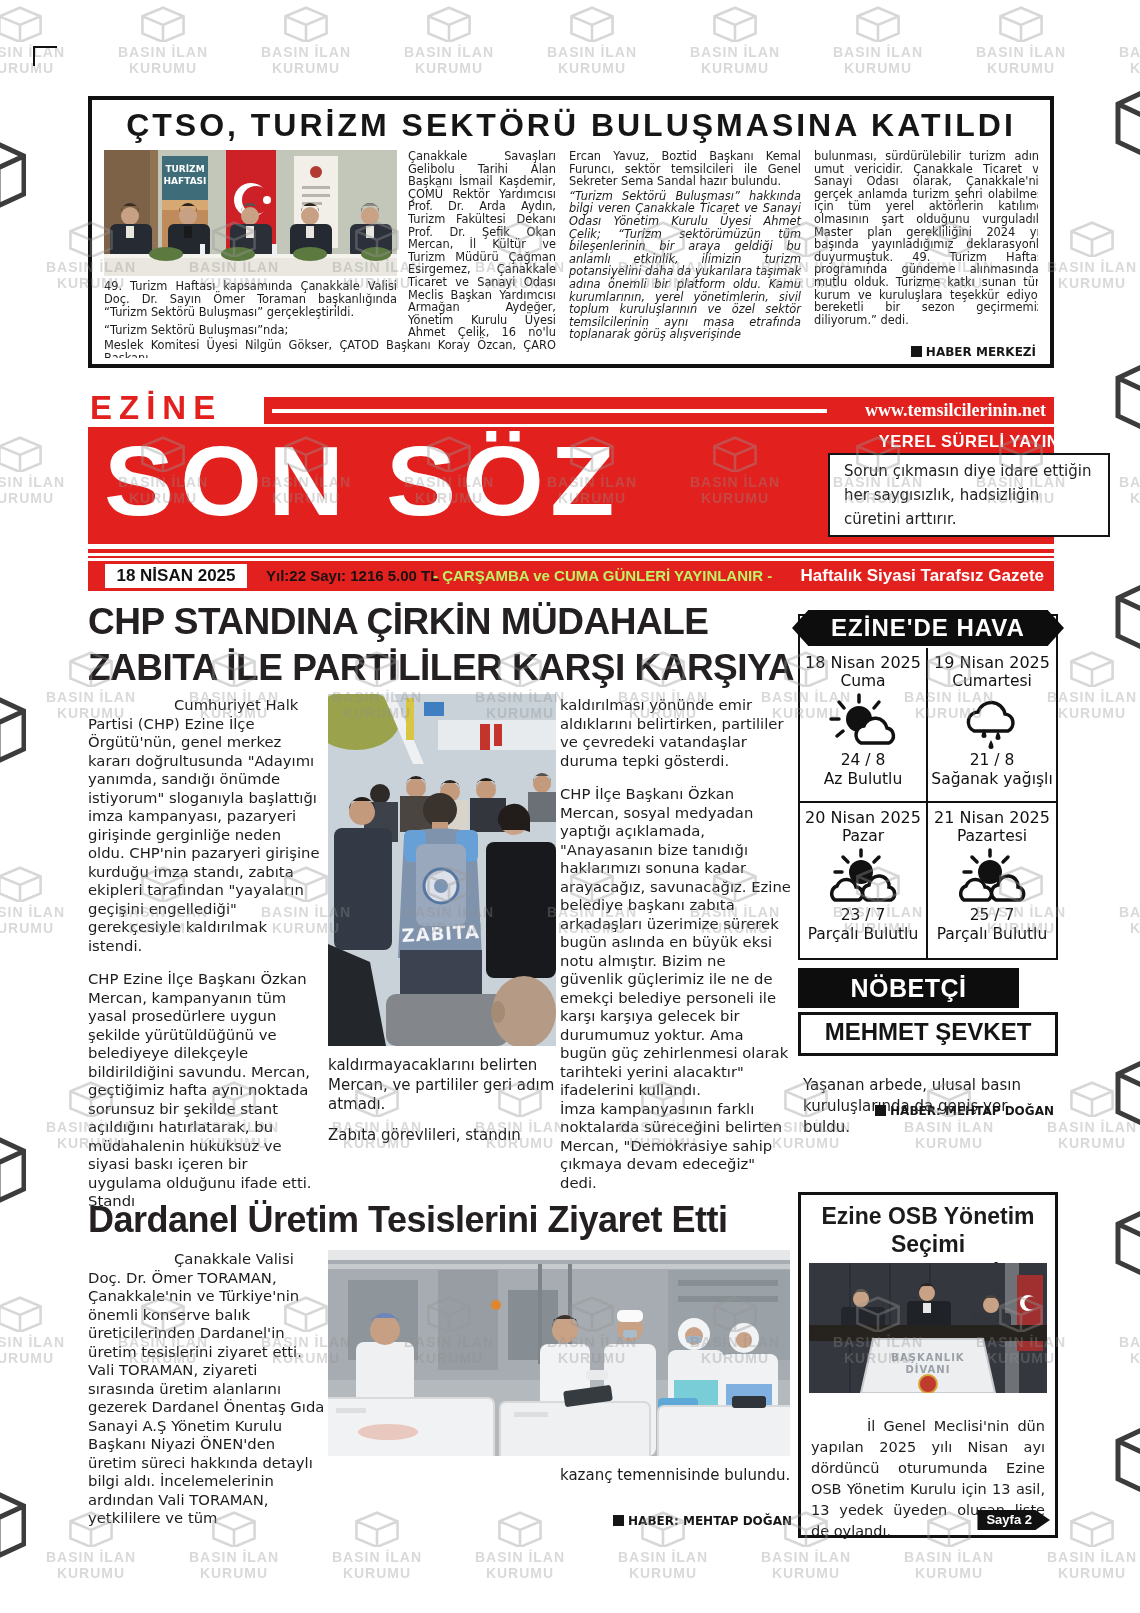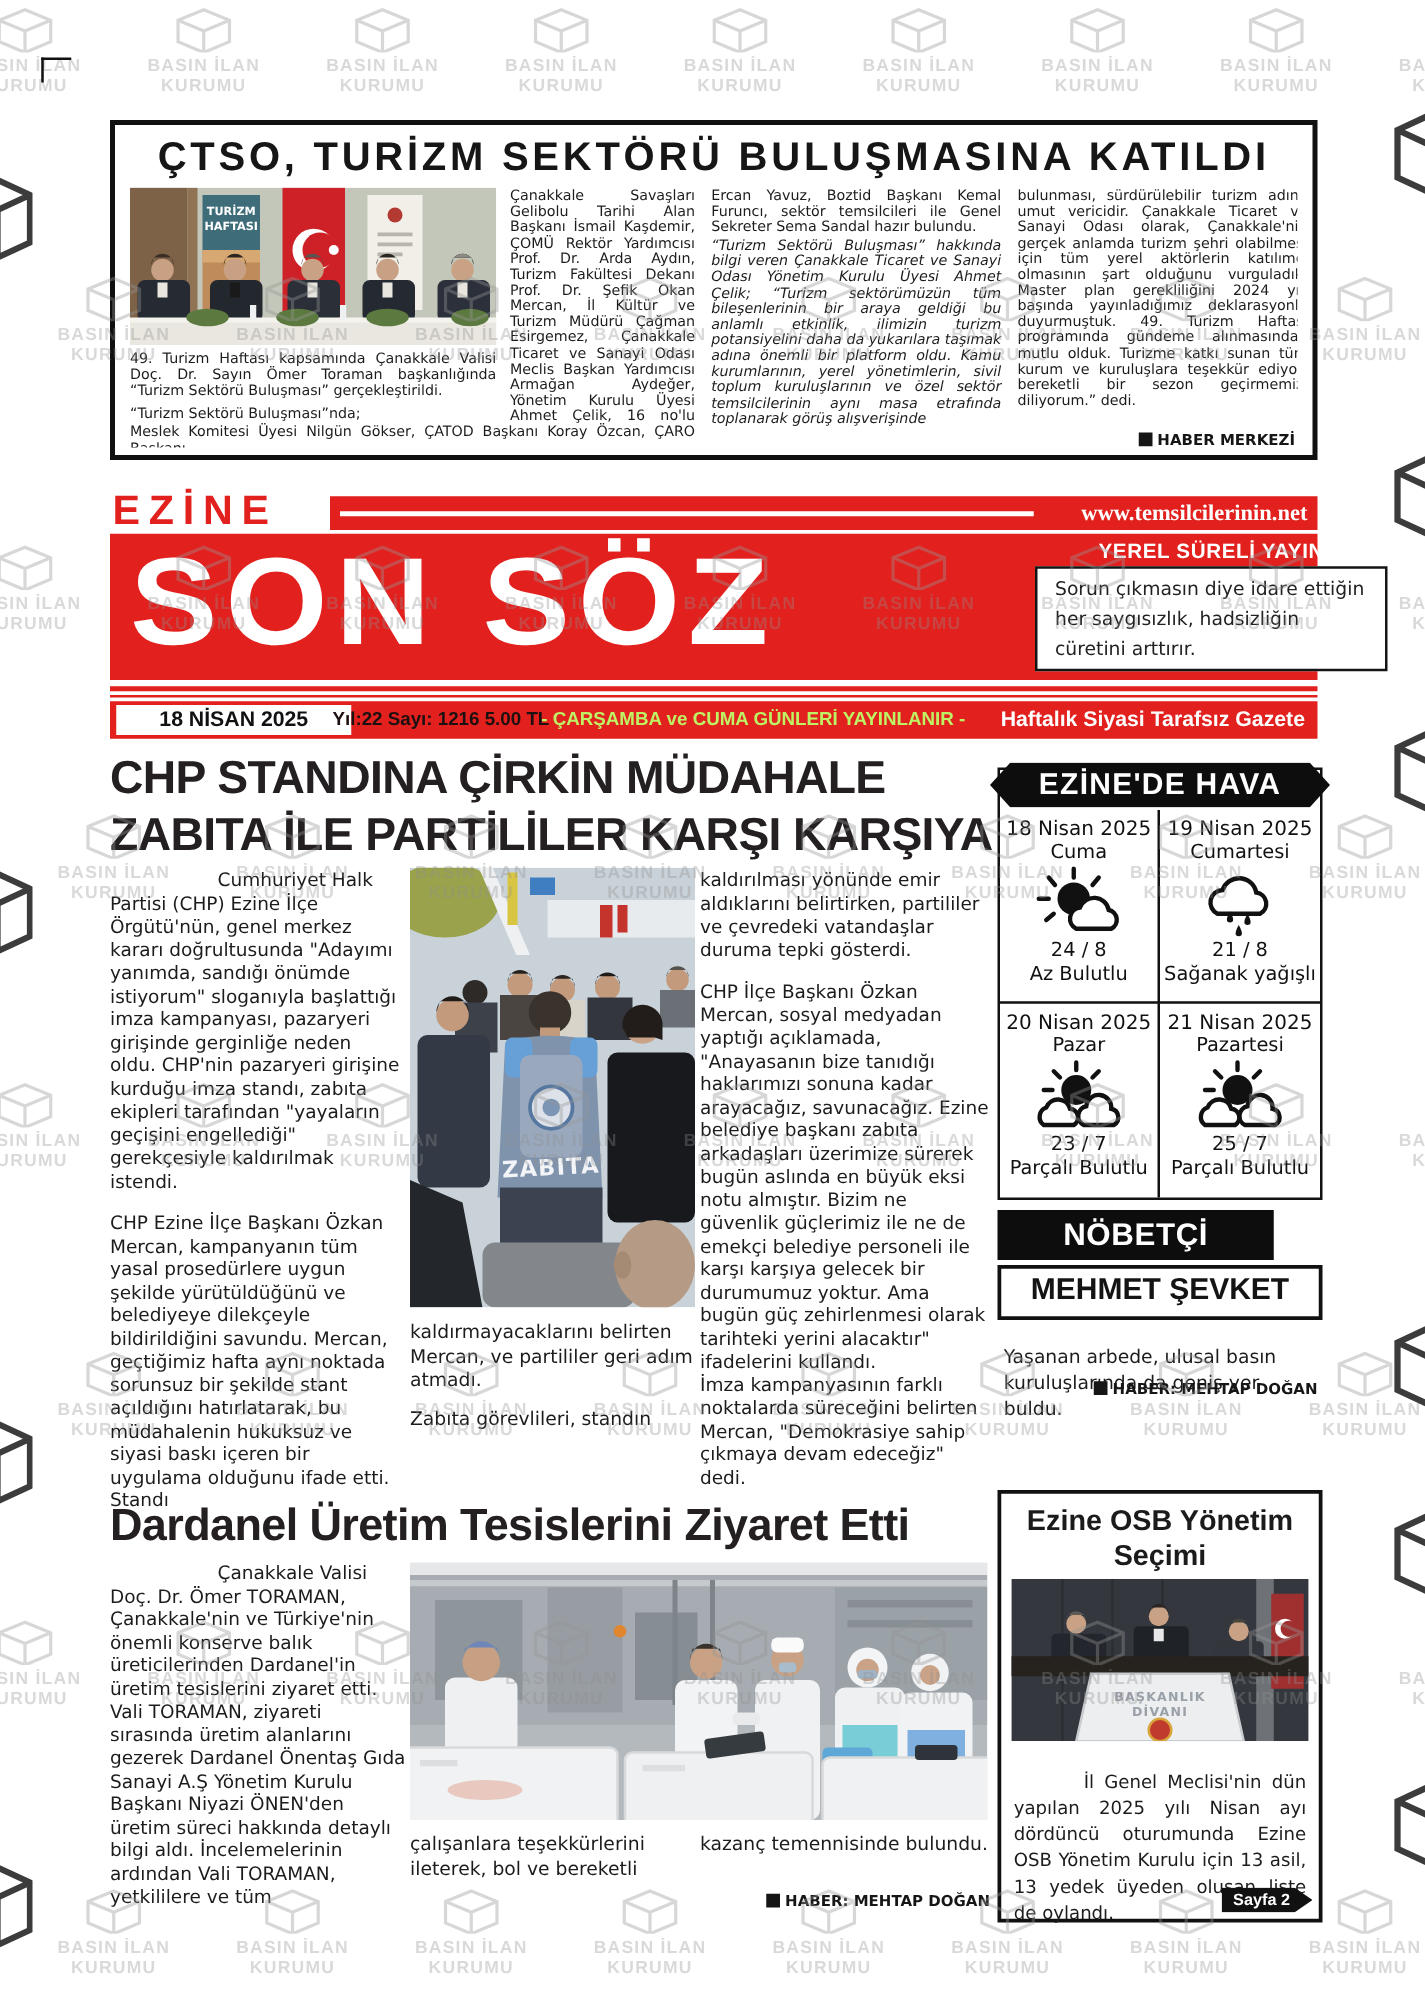--- a/index.html
+++ b/index.html
@@ -40,21 +40,21 @@
   .sonsoz{position:absolute;left:16px;top:-6px;font:bold 99px/120px "Liberation Sans",sans-serif;
           color:#fff;letter-spacing:6px;transform:scaleX(1.06);transform-origin:left;}
   .yerel{position:absolute;left:740px;top:4px;width:282px;text-align:center;
          font:bold 16.5px/20px "Liberation Sans",sans-serif;color:#fff;letter-spacing:.5px;}
   .quotebox{position:absolute;left:740px;top:26px;width:282px;height:84px;background:#fff;
             border:2px solid #141414;box-sizing:border-box;display:flex;align-items:center;}
   .quotebox p{font:15px/24px "DejaVu Sans",sans-serif;color:#222;margin:0;padding:0 14px;text-align:left;}
   .sline1{position:absolute;left:88px;top:549px;width:966px;height:4px;background:#e2211e;}
   .sline2{position:absolute;left:88px;top:556px;width:966px;height:2px;background:#e2211e;}
   .datebar{position:absolute;left:88px;top:561px;width:966px;height:30px;}
-  .datebox{position:absolute;left:5px;top:3px;width:188px;height:24px;background:#fff;
+  .datebox{position:absolute;left:17px;top:3px;width:142px;height:24px;background:#fff;
            font:bold 17px/24px "Liberation Sans",sans-serif;color:#111;text-align:center;}
   .issue{position:absolute;left:178px;top:7px;font:bold 15px/16px "Liberation Sans",sans-serif;color:#1d1010;}
   .schedule{position:absolute;left:345px;top:7px;width:430px;text-align:left;
             font:bold 15px/16px "Liberation Sans",sans-serif;color:#bef264;}
   .tagline{position:absolute;right:10px;top:4px;font:bold 17px/22px "Liberation Sans",sans-serif;color:#fff;}
   
   .h-big{position:absolute;font:800 37px/44px "Liberation Sans",sans-serif;color:#242021;
          letter-spacing:-.5px;white-space:nowrap;}
   .bodycol{position:absolute;}
   .bodycol p{font:14.8px/18.5px "DejaVu Sans",sans-serif;margin:0;text-align:left;}
@@ -397,21 +397,20 @@
         <ellipse cx="60" cy="182" rx="30" ry="8" fill="#e8c8bf"></ellipse>
         <rect x="8" y="158" width="30" height="5" fill="#dcdedf"></rect>
         <rect x="172" y="152" width="150" height="60" rx="6" fill="#eef0f1" stroke="#d7d9da" stroke-width="2"></rect>
         <rect x="186" y="162" width="34" height="5" fill="#dcdedf"></rect>
         <rect x="236" y="138" width="48" height="16" rx="3" fill="#363b40" transform="rotate(-8 260 146)"></rect>
         <rect x="330" y="156" width="140" height="56" rx="6" fill="#f0f1f2" stroke="#d7d9da" stroke-width="2"></rect>
         <rect x="404" y="146" width="34" height="12" rx="3" fill="#2f343a"></rect>
       </g>
     </svg>
   </div>
-  <p class="pcap" style="left:328px;top:1466px;width:222px;">çalışanlara teşekkürlerini ileterek, bol ve bereketli</p>
   <p class="pcap" style="left:560px;top:1466px;width:232px;">kazanç temennisinde bulundu.</p>
   <div class="credit credit-dard"><span class="sq"></span><span>HABER: MEHTAP DOĞAN</span></div>
 
   <div class="osb">
     <div class="osb-h">Ezine OSB Yönetim Seçimi</div>
     <div class="osb-h" style="margin-top:0;">Tartışmaya Neden Oldu</div>
     <div class="osb-photo">
       <svg width="238" height="130" viewBox="0 0 238 130">
         <rect width="238" height="130" fill="#34383e"></rect>
         <rect x="40" width="2" height="130" fill="#2b2f35"></rect>

